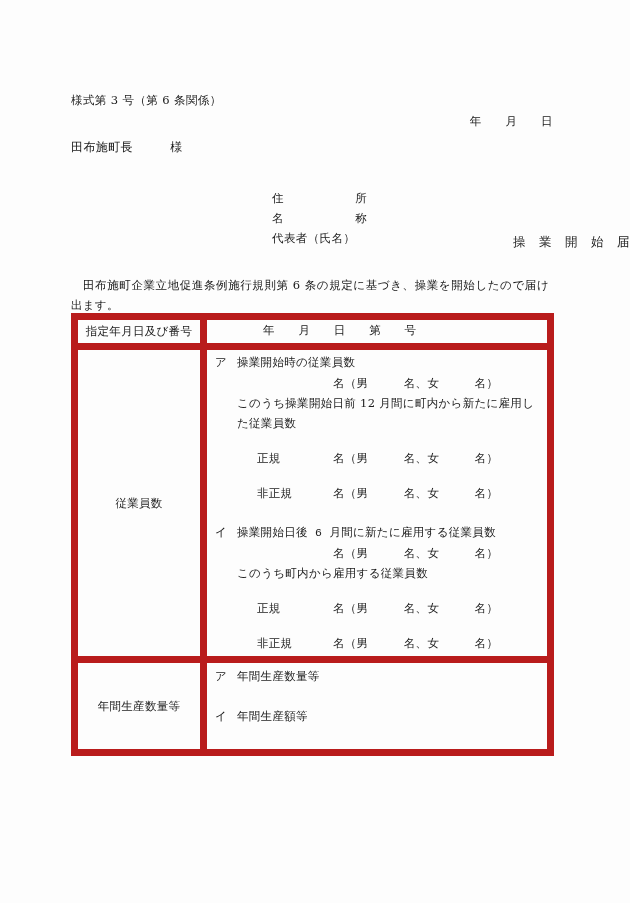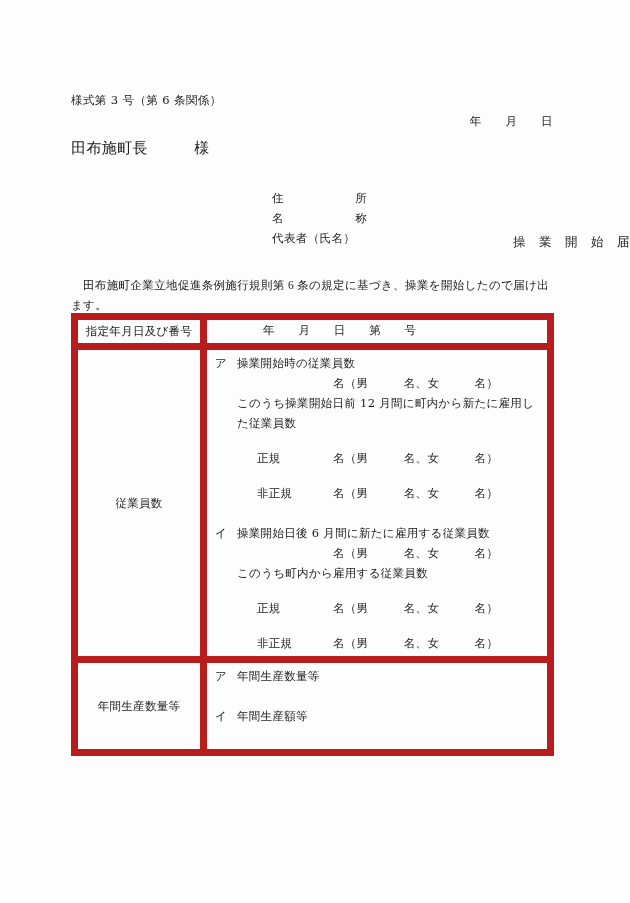--- a/index.html
+++ b/index.html
@@ -35,21 +35,21 @@
     top: 114px;
     width: 553px;
     text-align: right;
     font-size: 11.5px;
     letter-spacing: 0.4px;
   }
   .addressee {
     position: absolute;
     left: 71px;
     top: 139px;
-    font-size: 15px;
+    font-size: 12px;
     letter-spacing: 0.4px;
     white-space: nowrap;
   }
   .applicant-block {
     position: absolute;
     left: 272px;
     top: 156px;
     font-size: 11.5px;
     line-height: 20px;
     letter-spacing: 0.4px;
@@ -70,21 +70,20 @@
   .lead-paragraph {
     position: absolute;
     left: 71px;
     top: 275px;
     width: 478px;
     font-size: 11.5px;
     line-height: 20px;
     letter-spacing: 0.3px;
     text-indent: 12px;
     text-align: justify;
-    font-family: Liberation Serif, serif;
   }
 
   
   .form-table {
     position: absolute;
     left: 71px;
     top: 313px;
     width: 476px;
     border-collapse: collapse;
     table-layout: fixed;
@@ -117,20 +116,21 @@
   }
 
   
   .emp-body {
     line-height: 20px;
     padding-top: 4px;
     padding-bottom: 4px;
   }
   .item-line {
     white-space: nowrap;
+    font-family: Liberation Mono, monospace;
   }
   .marker {
     display: inline-block;
     width: 22px;
   }
   .count-line {
     padding-left: 118px;
     white-space: nowrap;
   }
   .sub-head {

